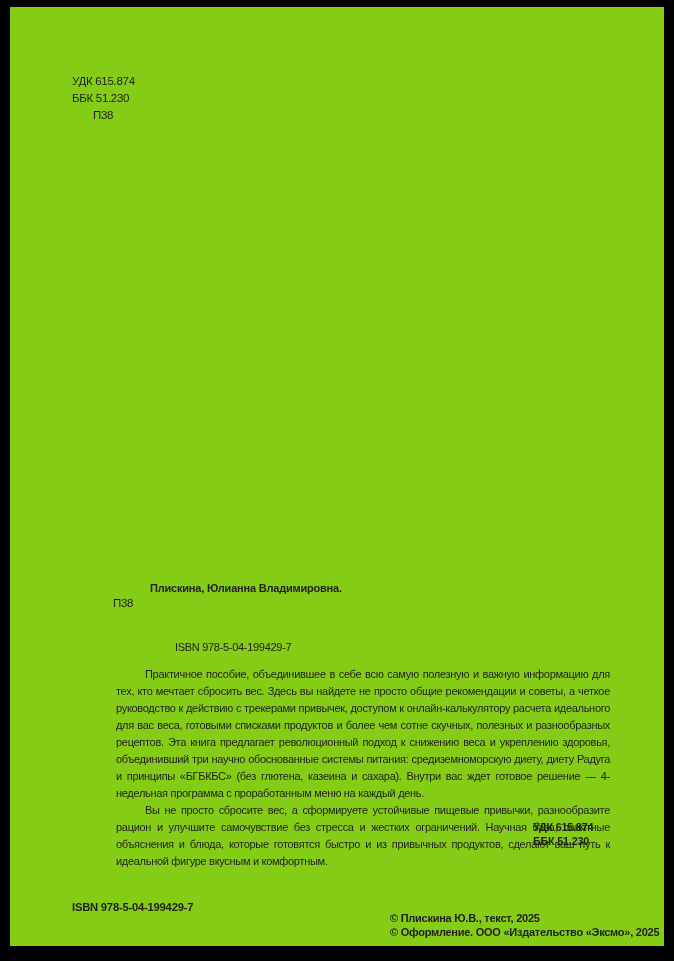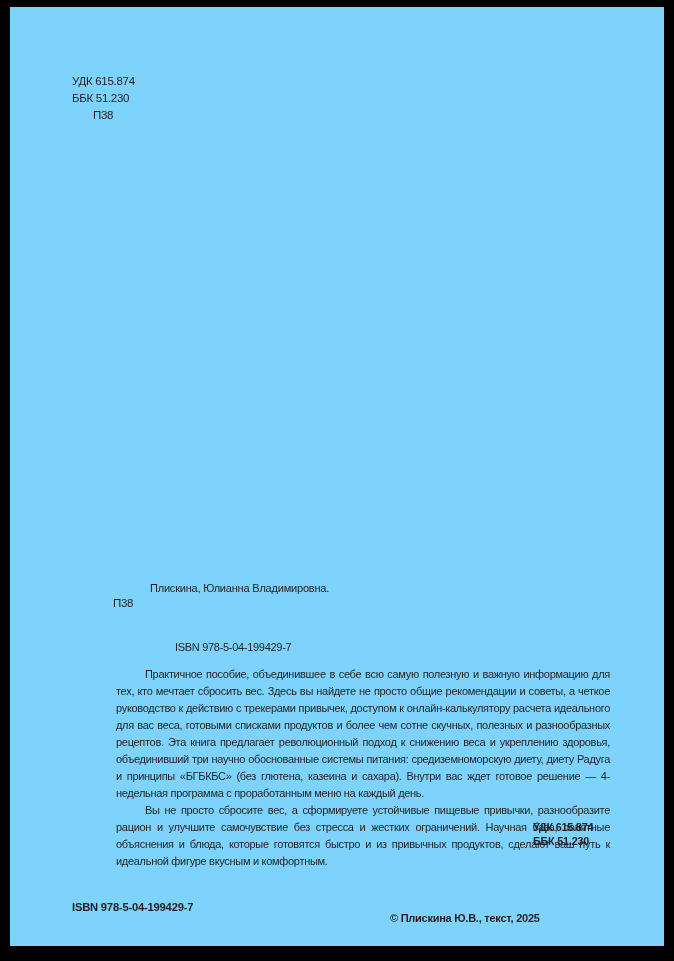--- a/index.html
+++ b/index.html
@@ -13,21 +13,21 @@
     position: relative;
     font-family: "Liberation Sans", sans-serif;
     -webkit-font-smoothing: antialiased;
   }
   .page {
     position: absolute;
     left: 10px;
     top: 7px;
     width: 654px;
     height: 939px;
-    background: #7dd3fc;
+    background: #84cc16;
     color: #231f20;
     overflow: hidden;
   }
   .txt {
     letter-spacing: -0.3px;
   }
   
   .header-codes {
     position: absolute;
     left: 62px;
@@ -47,21 +47,21 @@
   }
   .catalog {
     position: absolute;
     left: 140px;
     top: 574px;
     width: 460px;
     font-size: 11px;
     line-height: 14.6px;
   }
   .catalog .author {
-    font-weight: normal;
+    font-weight: bold;
     letter-spacing: -0.2px;
   }
   .catalog .desc {
     margin: 0;
     text-align: justify;
     text-indent: 17px;
   }
   .catalog-isbn {
     position: absolute;
     left: 165px;
@@ -137,15 +137,16 @@
 
   <div class="footer-codes">
     <div>УДК 615.874</div>
     <div>ББК 51.230</div>
   </div>
 
   <div class="footer-isbn">ISBN 978-5-04-199429-7</div>
 
   <div class="footer-copyright">
     <div>© Плискина Ю.В., текст, 2025</div>
+    <div>© Оформление. ООО «Издательство «Эксмо», 2025</div>
   </div>
 
 </div>
 
 </body></html>

